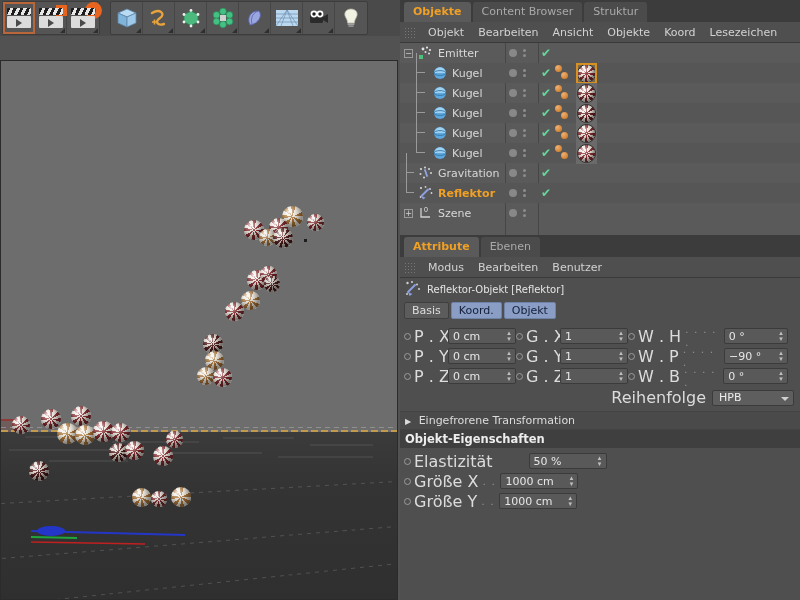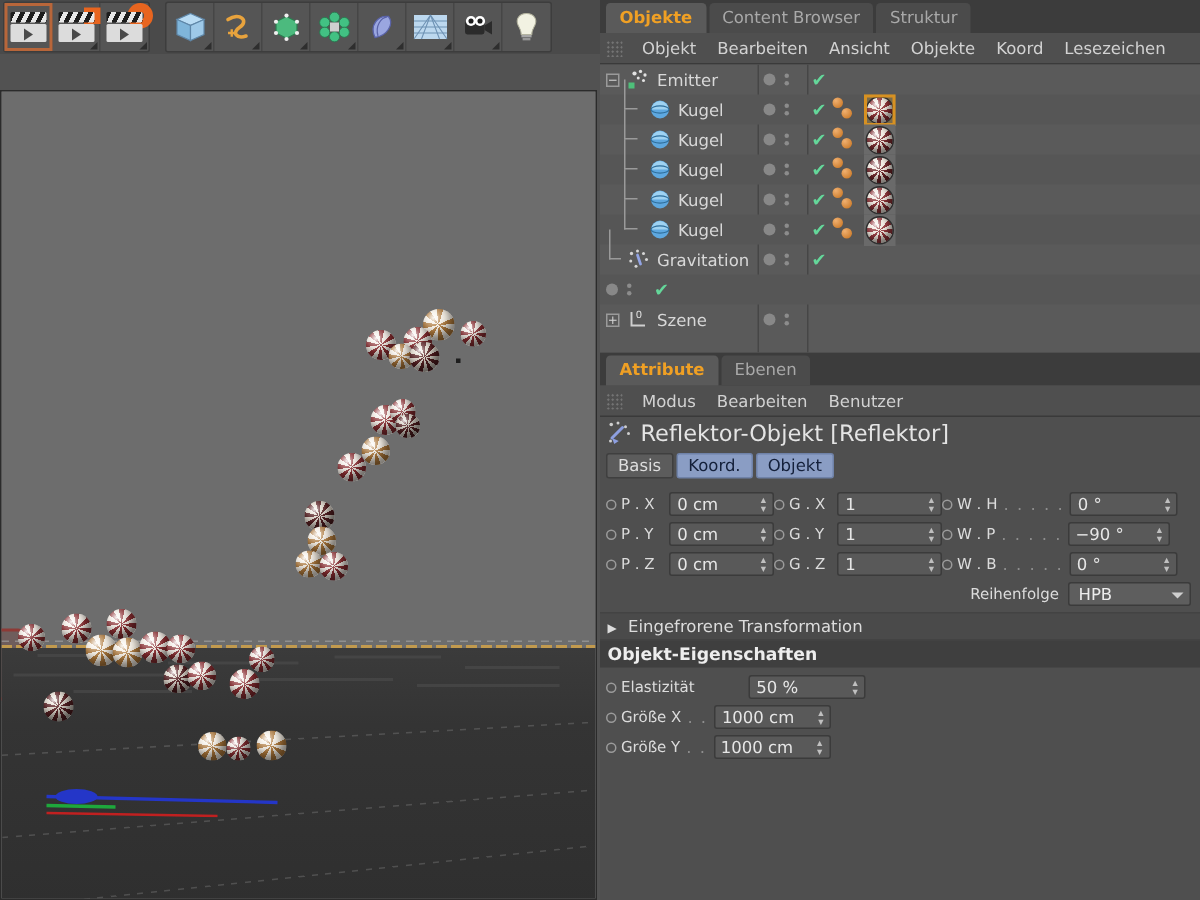--- a/index.html
+++ b/index.html
@@ -185,21 +185,21 @@
       repeating-conic-gradient(from 18deg at 50% 50%, #f2e9df 0deg 22deg, #8e2f33 22deg 44deg);
     border-radius: 50%;
     box-shadow: inset -2px -3px 4px rgba(0,0,0,.5);
   }
   .mat-cell { width: 21px; height: 21px; display:flex; align-items:center; justify-content:center; background:#6a6a6a; }
   .mat-cell.active { outline: 2px solid #d79122; outline-offset: -2px; background:#7a6a4a; }
 
   
   .attr { position: relative; background: #4f4f4f; }
   .obj-header { display: flex; align-items: center; height: 22px; padding: 0 4px; background:#4f4f4f;}
-  .obj-header .title { font-size: 15px; color: #e4e4e4; }
+  .obj-header .title { font-size: 10px; color: #e4e4e4; }
   .segbar { display: flex; gap: 2px; padding: 2px 4px 4px 4px; }
   .seg {
     padding: 1px 7px; font-size: 11px; border-radius: 2px;
     background: #5c5c5c; color: #ddd; border: 1px solid #3f3f3f;
   }
   .seg.on { background: #8a9dc4; color: #14203a; border-color: #6f82a8; }
   .group-title {
     background: #3f3f3f; color: #ededed; font-weight: bold;
     font-size: 11.5px; padding: 2px 5px;
   }
@@ -209,21 +209,21 @@
   }
   .fold .arrow { display: inline-block; margin-right: 4px; font-size: 8px; }
 
   .rows { padding: 3px 4px 0 4px; }
   .frow { display: flex; align-items: center; height: 20px; }
   .fcell { display: flex; align-items: center; }
   .rdot {
     width: 7px; height: 7px; border-radius: 50%;
     border: 1px solid #9b9b9b; background: transparent; margin-right: 3px; flex:0 0 auto;
   }
-  .flabel { font-size: 10px; color: #dcdcdc; white-space: nowrap; }
+  .flabel { font-size: 16px; color: #dcdcdc; white-space: nowrap; }
   .fdots { color: #8e8e8e; letter-spacing: 1px; font-size: 11px; }
   .field {
     position: relative; height: 16px; background: #595959;
     border: 1px solid #3b3b3b; border-radius: 2px;
     display: flex; align-items: center; padding: 0 12px 0 4px;
     font-size: 11px; color: #e6e6e6;
   }
   .spin {
     position: absolute; right: 2px; top: 1px; width: 8px; height: 12px;
     color: #c0c0c0; font-size: 7px; line-height: 6px; text-align: center;
@@ -669,20 +669,38 @@
             <span class="dots2">
               <i></i>
               <i></i>
             </span>
           </div>
           <div style="width: 16px; flex: 0 0 16px; text-align: center;"><span class="check">✔</span></div>
           <div style="width: 22px; flex: 0 0 22px; position: relative; height: 20px;"></div>
           <div style="width: 24px; flex: 0 0 24px; display: flex; align-items: center;"></div>
         </div>
         <div class="om-row alt">
+          <div style="display: flex; align-items: center; width: 105px; flex: 0 0 105px; padding-left: 2px; position: relative;">
+            <div class="branch">
+              <div style="position:absolute;left:4px;top:9px;width:8px;height:1px;background:#9a9a9a"></div>
+              <div style="position:absolute;left:4px;top:-10px;width:1px;height:20px;background:#9a9a9a"></div>
+            </div>
+            <span class="ic"><svg width="16" height="16" viewBox="0 0 16 16">
+                <g fill="#d6d6d6">
+                  <circle cx="3" cy="3" r="1.1"></circle>
+                  <circle cx="7.5" cy="1.9" r=".9"></circle>
+                  <circle cx="12" cy="4" r=".9"></circle>
+                  <circle cx="13.5" cy="8" r=".9"></circle>
+                  <circle cx="2.6" cy="12" r=".9"></circle>
+                </g>
+                <path d="M3.5 11 L10 4.5" stroke="#8d9fe0" stroke-width="1.9" stroke-linecap="round"></path>
+                <path d="M3.5 11 l1.4 3.6 l2.7-1.8 z" fill="#8d9fe0"></path>
+              </svg></span>
+            <span class="obj-label sel">Reflektor</span>
+          </div>
           <div style="display: flex; align-items: center; gap: 6px; width: 33px; flex: 0 0 33px; padding-left: 4px;">
             <span class="dot-grey"></span>
             <span class="dots2">
               <i></i>
               <i></i>
             </span>
           </div>
           <div style="width: 16px; flex: 0 0 16px; text-align: center;"><span class="check">✔</span></div>
           <div style="width: 22px; flex: 0 0 22px; position: relative; height: 20px;"></div>
           <div style="width: 24px; flex: 0 0 24px; display: flex; align-items: center;"></div>

